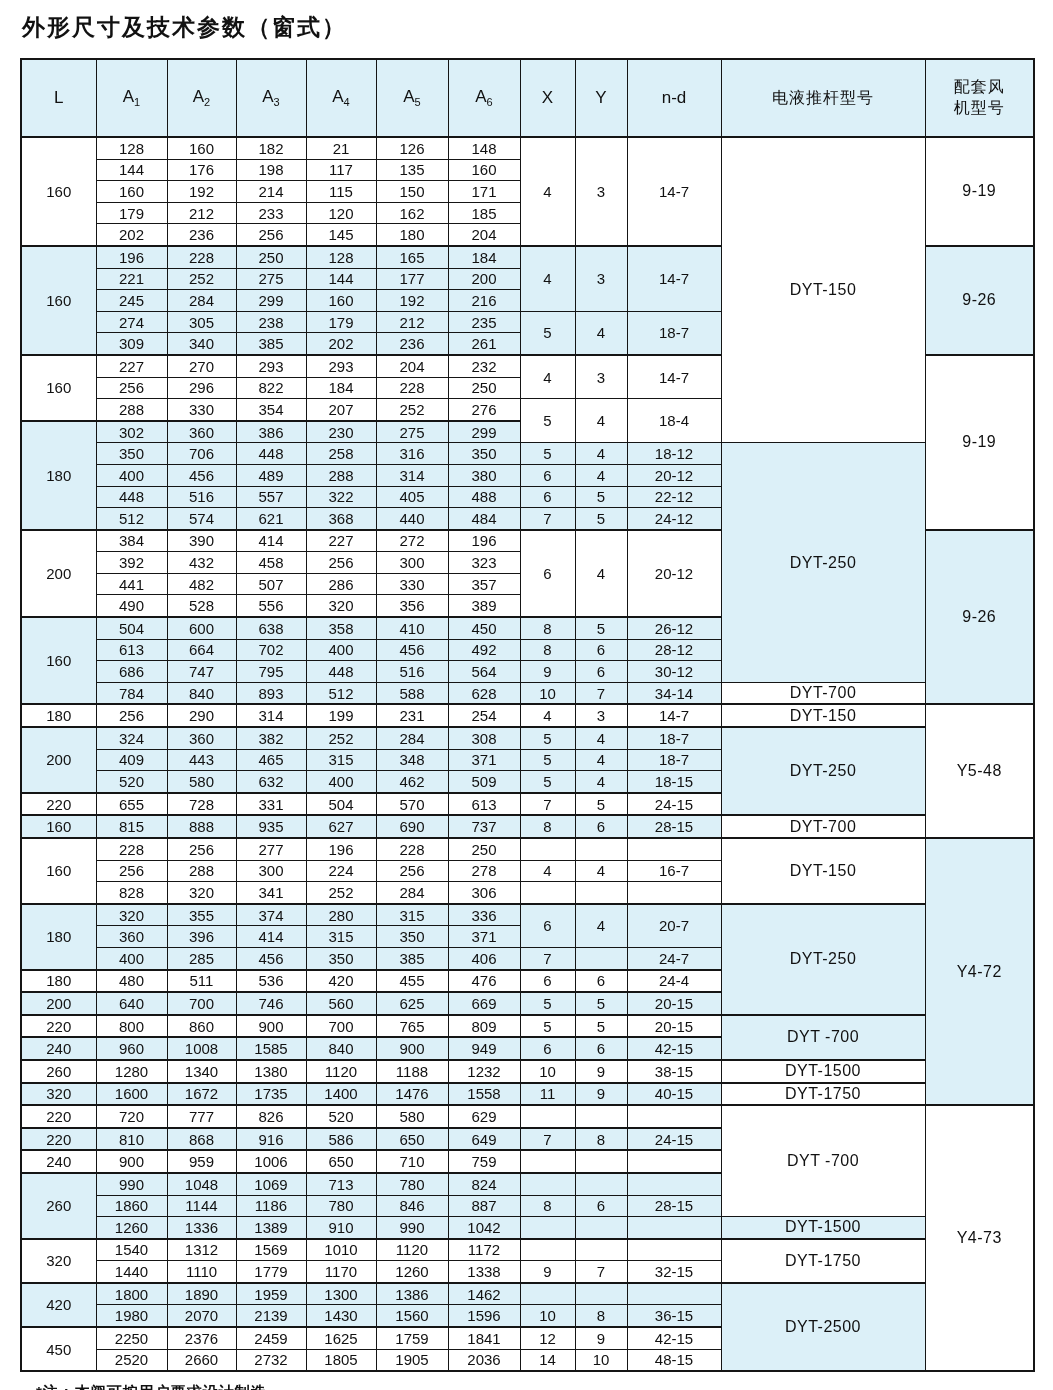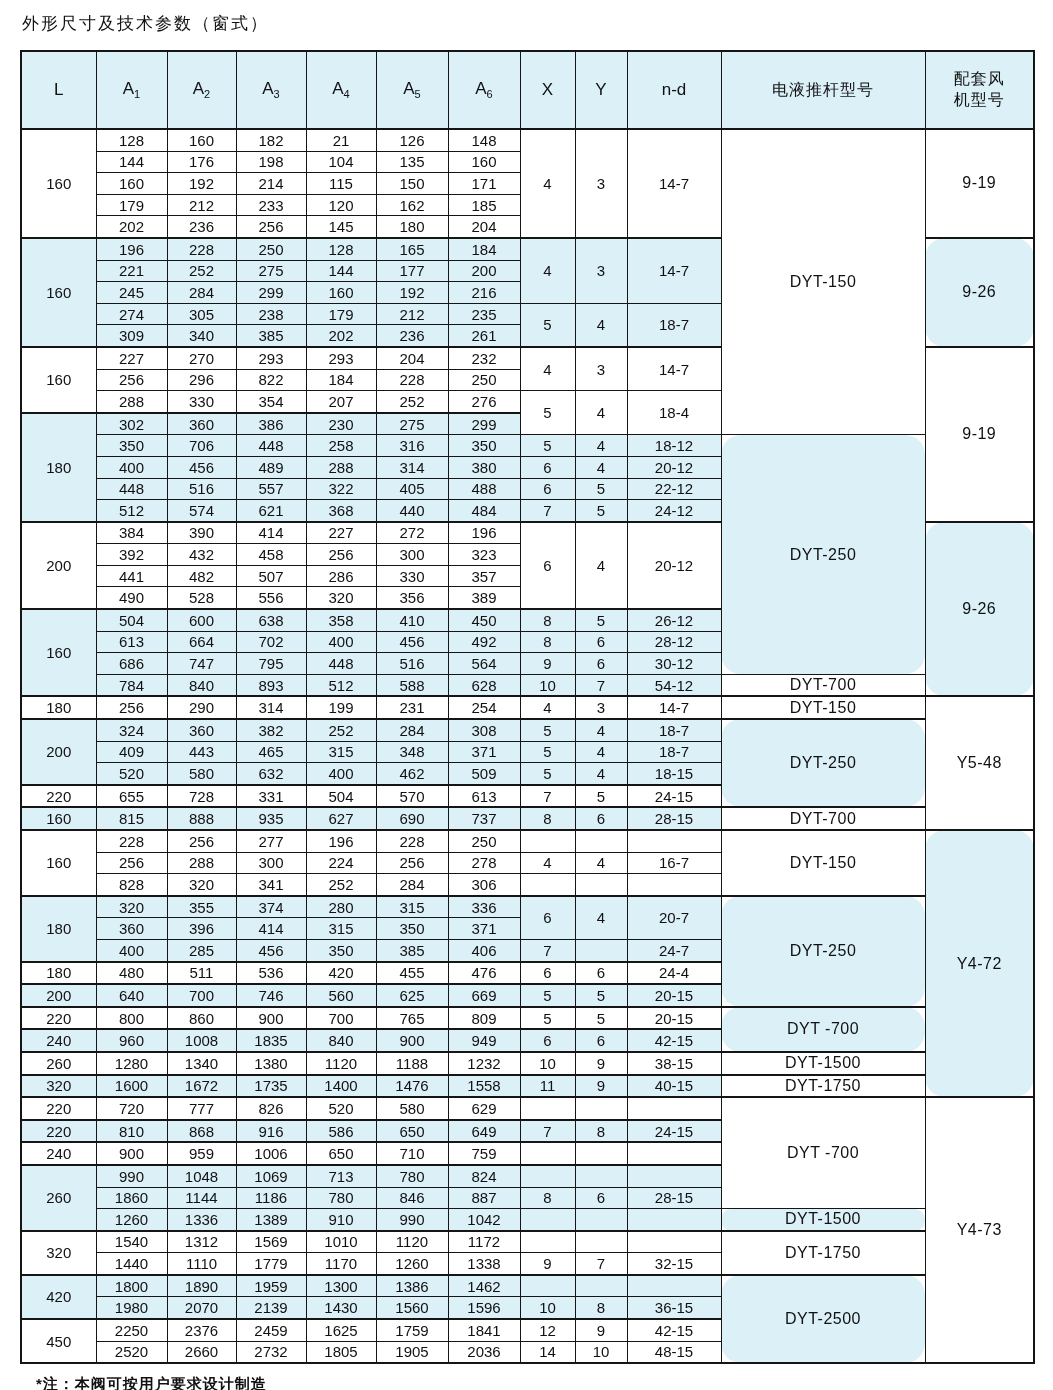--- a/index.html
+++ b/index.html
@@ -2,30 +2,30 @@
 <html><head>
 <meta charset="utf-8">
 <style>
   html,body{margin:0;padding:0;}
   body{
     width:1053px;height:1390px;background:#ffffff;
     font-family:"Liberation Sans","DejaVu Sans",sans-serif;color:#111;
     overflow:hidden;
   }
   .page{padding:6px 20px 0 20px;}
-  .title{font-size:17px;font-weight:normal;letter-spacing:2px;margin:6px 0 15px 2px;}
+  .title{font-size:23px;font-weight:bold;letter-spacing:2px;margin:6px 0 15px 2px;}
   table.spec{border-collapse:collapse;table-layout:fixed;width:1013px;border:2px solid #151515;}
   th,td{border:1px solid #151515;text-align:center;vertical-align:middle;padding:0;overflow:hidden;white-space:nowrap;}
   thead th{height:76px;background:#dcf0f8;font-weight:normal;font-size:17px;border-bottom:2px solid #151515;}
   thead th.cn{font-size:16px;letter-spacing:1px;}
   thead sub{font-size:11px;}
   tbody td{height:20.6px;font-size:15px;line-height:1;}
   td.bl{background:#dcf0f8;}
   tr.gs td{border-top:2px solid #151515;}
-  td.c-dyt,td.c-fan{font-size:16px;letter-spacing:0.5px;border-radius:20px;}
+  td.c-dyt,td.c-fan{font-size:16px;letter-spacing:0.5px;}
   .footnote{font-size:15px;font-weight:bold;margin:11px 0 0 16px;letter-spacing:1px;}
 </style>
 </head>
 <body>
 
 <div class="page">
   <div class="title">外形尺寸及技术参数（窗式）</div>
 
   <table class="spec">
     <colgroup>
@@ -70,21 +70,21 @@
           <td rowspan="5">4</td>
           <td rowspan="5">3</td>
           <td rowspan="5">14-7</td>
           <td rowspan="14" class="c-dyt">DYT-150</td>
           <td rowspan="5" class="c-fan">9-19</td>
         </tr>
         <tr>
           <td>144</td>
           <td>176</td>
           <td>198</td>
-          <td>104</td>
+          <td>117</td>
           <td>135</td>
           <td>160</td>
         </tr>
         <tr>
           <td>160</td>
           <td>192</td>
           <td>214</td>
           <td>115</td>
           <td>150</td>
           <td>171</td>
@@ -312,21 +312,21 @@
         </tr>
         <tr>
           <td class="bl">784</td>
           <td class="bl">840</td>
           <td class="bl">893</td>
           <td class="bl">512</td>
           <td class="bl">588</td>
           <td class="bl">628</td>
           <td class="bl">10</td>
           <td class="bl">7</td>
-          <td class="bl">54-12</td>
+          <td class="bl">34-14</td>
           <td class="c-dyt">DYT-700</td>
         </tr>
         <tr class="gs">
           <td>180</td>
           <td>256</td>
           <td>290</td>
           <td>314</td>
           <td>199</td>
           <td>231</td>
           <td>254</td>
@@ -498,21 +498,21 @@
           <td>809</td>
           <td>5</td>
           <td>5</td>
           <td>20-15</td>
           <td rowspan="2" class="bl c-dyt">DYT -700</td>
         </tr>
         <tr class="gs">
           <td class="bl">240</td>
           <td class="bl">960</td>
           <td class="bl">1008</td>
-          <td class="bl">1835</td>
+          <td class="bl">1585</td>
           <td class="bl">840</td>
           <td class="bl">900</td>
           <td class="bl">949</td>
           <td class="bl">6</td>
           <td class="bl">6</td>
           <td class="bl">42-15</td>
         </tr>
         <tr class="gs">
           <td>260</td>
           <td>1280</td>

